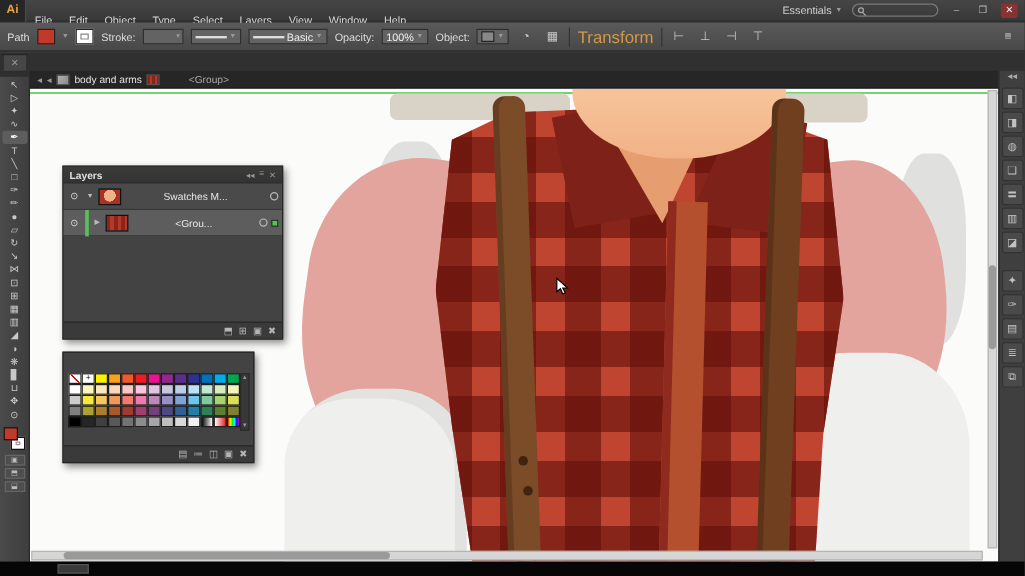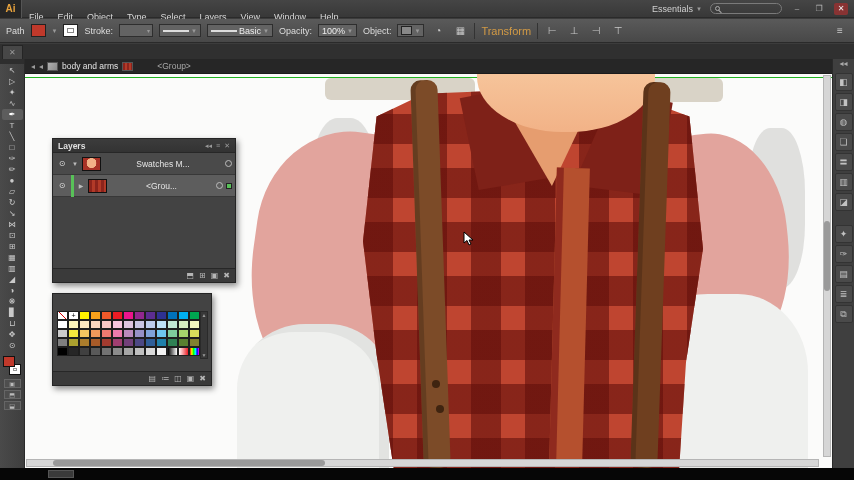--- a/index.html
+++ b/index.html
@@ -23,21 +23,21 @@
   
   #controlbar { position:absolute; left:0; top:19px; width:854px; height:24px; background:linear-gradient(#5a5a5a,#484848); display:flex; align-items:center; gap:6px; padding:0 6px; border-bottom:1px solid #2a2a2a; }
   .cb-label { color:#ddd; font-size:9px;text-align:right; }
   .well { width:15px; height:13px; border:1px solid #222; }
   .well.fill { background:#c0392b; }
   .well.stroke { background:#fff; box-shadow:inset 0 0 0 3px #fff, inset 0 0 0 4px #888; }
   .spin-box { width:34px; height:13px; background:#636363; border:1px solid #2e2e2e; display:flex; align-items:center; justify-content:flex-end; padding:0 2px; color:#eee; }
   .dd { display:flex; align-items:center; gap:2px; background:#636363; border:1px solid #2e2e2e; height:13px; padding:0 3px; color:#eee; }
   .line-preview { width:26px; height:2px; background:#ddd; }
   .cb-icon { width:16px; height:14px; display:flex; align-items:center; justify-content:center; color:#c8c8c8; font-size:10px; }
-  .transform-link { color:#d29a45; font-size:11px; }
+  .transform-link { color:#d29a45; font-size:14px; }
   .cb-sep { width:1px; height:16px; background:#333; }
   #cb-right { margin-left:auto; display:flex; align-items:center; }
 
   
   #tabbar { position:absolute; left:0; top:44px; width:854px; height:15px; background:#303030; display:flex; align-items:flex-end; }
   .doc-tab { margin-left:2px; height:14px; background:#474747; border:1px solid #252525; border-bottom:none; display:flex; align-items:center; gap:6px; padding:0 6px; color:#d5d5d5; font-size:8.5px; }
   .tab-close { color:#999; font-size:8px; }
 
   
   #breadcrumb { position:absolute; left:25px; top:59px; width:807px; height:15px; background:#262626; display:flex; align-items:center; gap:4px; padding:0 6px; border-bottom:1px solid #1b1b1b; }

